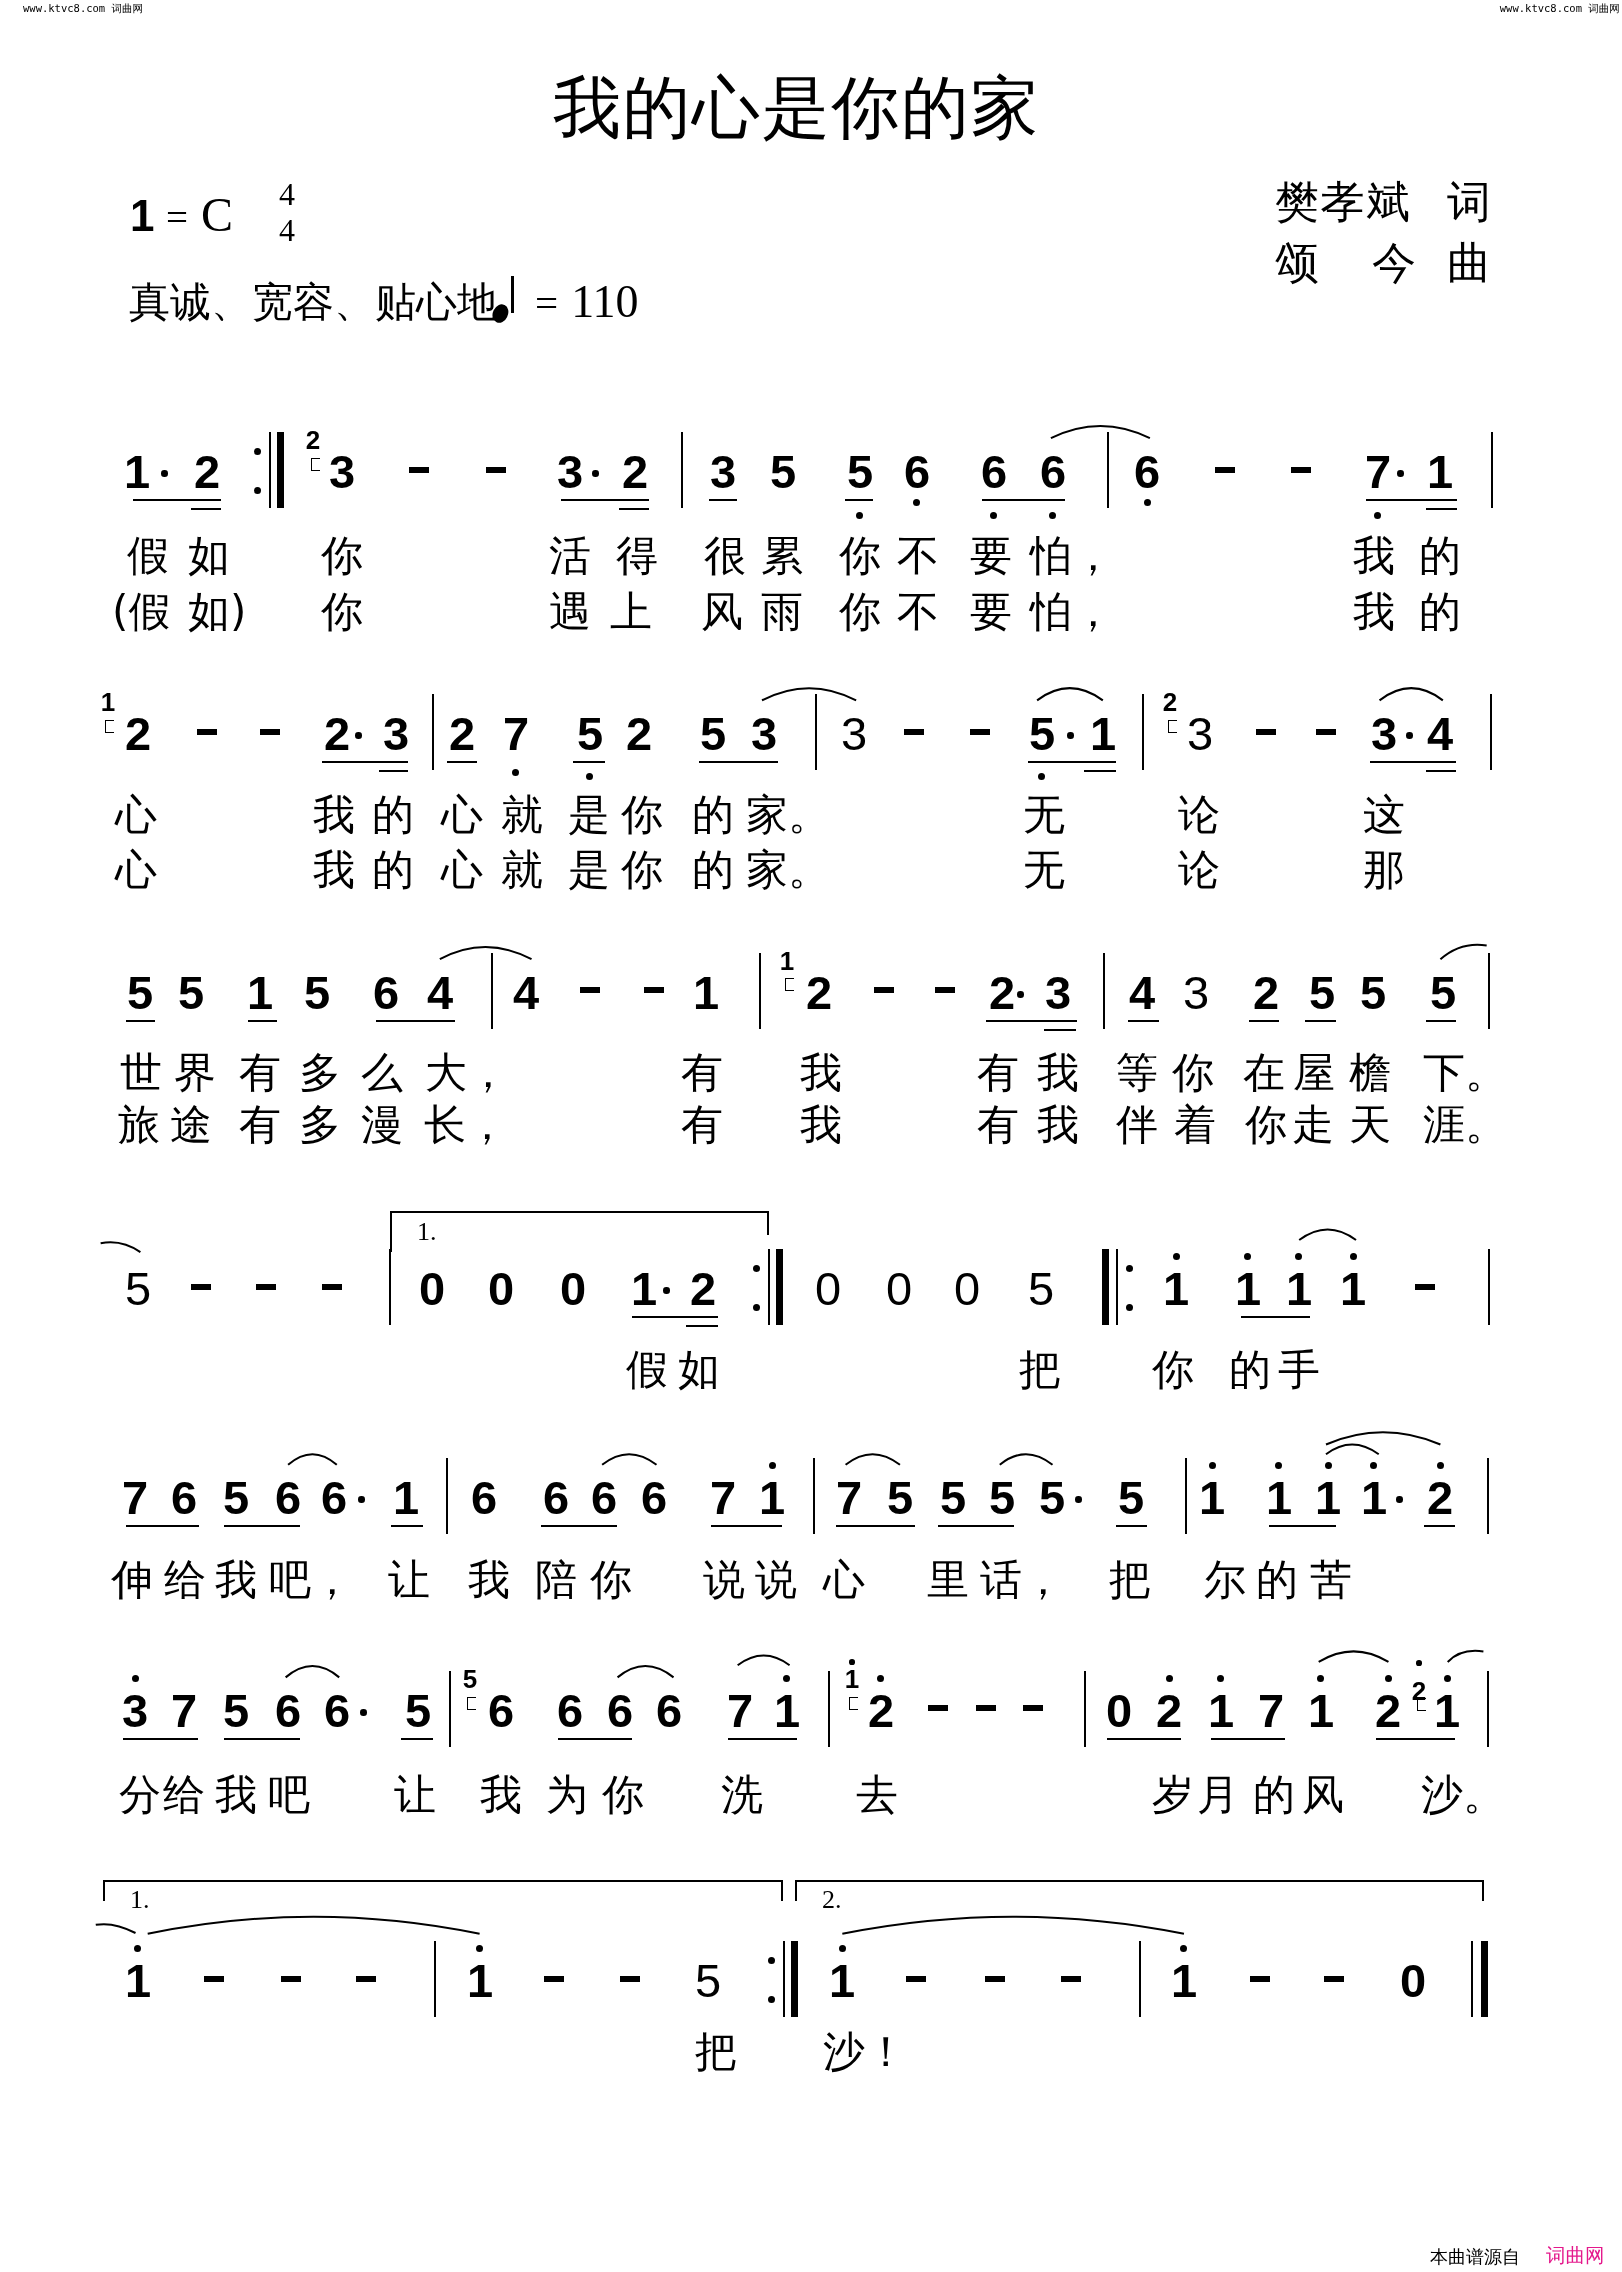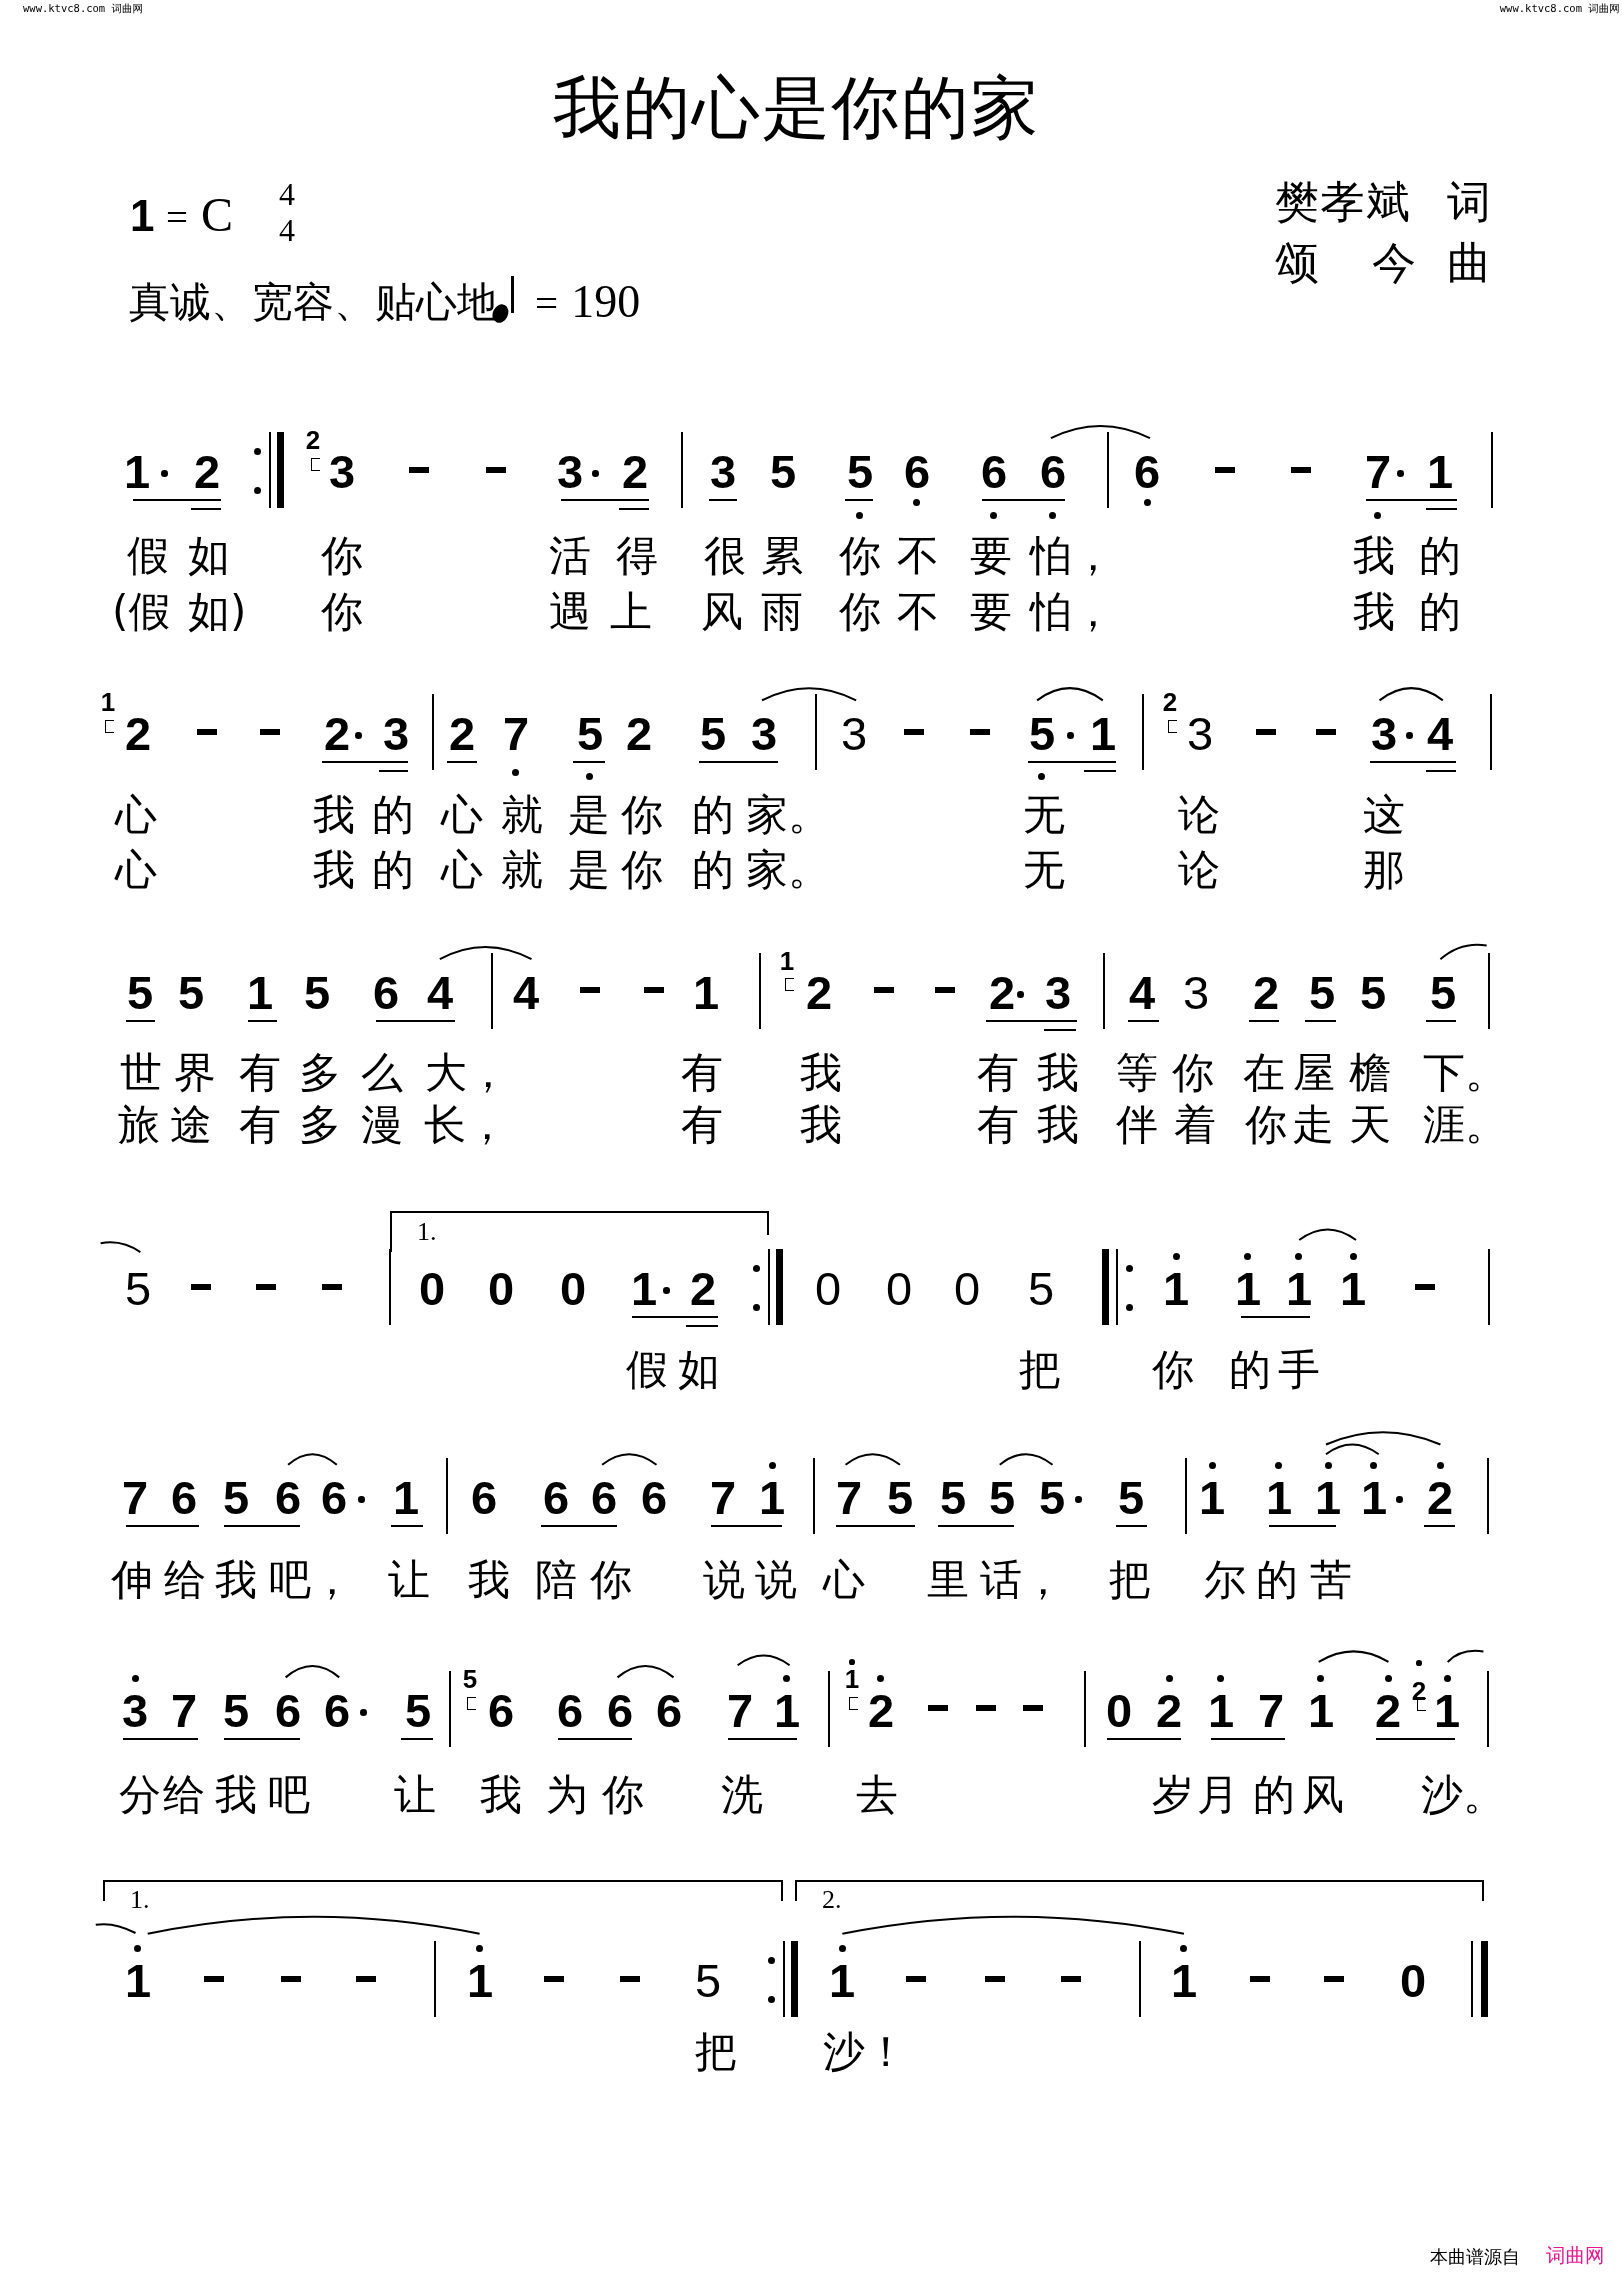--- a/index.html
+++ b/index.html
@@ -65,21 +65,21 @@
 <div class="ts ts-num">4</div>
 <div class="ts ts-den">4</div>
 
 <div class="tempo-expr">真诚、宽容、贴心地</div>
 <div class="qn" aria-label="quarter-note">
   <div class="qn-head"></div>
   <div class="qn-stem"></div>
 </div>
 <div class="bpm">
   <span class="bpm-eq">=</span>
-  <span class="bpm-val">190</span>
+  <span class="bpm-val">110</span>
 </div>
 
 <div class="credit lyricist-name">樊孝斌</div>
 <div class="credit lyricist-role">词</div>
 <div class="credit composer-name">颂 今</div>
 <div class="credit composer-role">曲</div>
 
 <div id="score">
     <div class="staff-row">
       <div class="dot" style="left: 254px; top: 448px;"></div>

